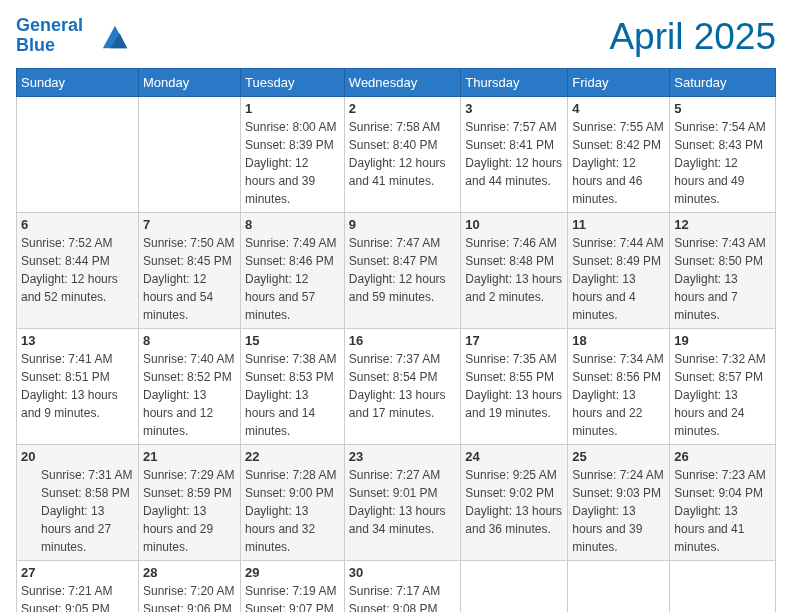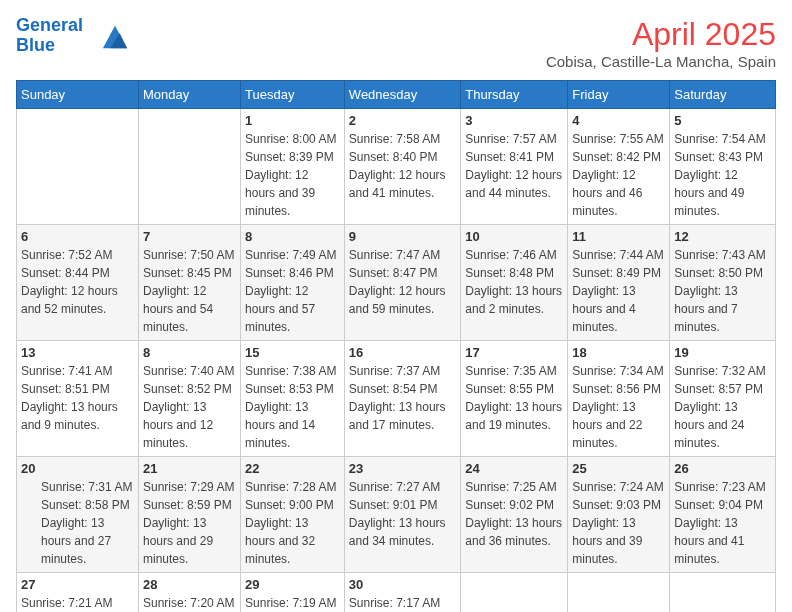--- a/index.html
+++ b/index.html
@@ -30,23 +30,23 @@
     .logo-text span { color: #1a6ebf; }
     .logo-icon {
       width: 28px;
       height: 28px;
       margin-left: 2px;
     }
     .title-area {
       text-align: right;
     }
     .main-title {
-      font-size: 32px;
+      font-size: 37px;
       font-weight: normal;
-      color: #ef4444;
+      color: #0369a1;
     }
     .subtitle {
       font-size: 15px;
       color: #555;
     }
     table {
       width: 100%;
       border-collapse: collapse;
       font-size: 11px;
       padding-left: 44px;
@@ -103,21 +103,20 @@
         <span style="color:#1a6ebf;">Blue</span>
       </div>
     </div>
     <svg class="logo-icon" viewBox="0 0 30 30">
       <polygon points="2,28 15,4 28,28" fill="#2979c7"></polygon>
       <polygon points="10,28 20,12 28,28" fill="#1a5fa0"></polygon>
     </svg>
   </div>
   <div class="title-area">
     <div class="main-title">April 2025</div>
-    <div class="subtitle">Cobisa, Castille-La Mancha, Spain</div>
   </div>
 </div>
 
 <table>
   <thead>
     <tr id="weekday-header">
     <th>Sunday</th>
         <th>Monday</th>
         <th>Tuesday</th>
         <th>Wednesday</th>
@@ -269,21 +268,21 @@
 Daylight: 13 hours and 32 minutes.</div>
         </td>
         <td>
           <span class="day-number">23</span>
           <div class="day-detail" style="white-space: pre-line;">Sunrise: 7:27 AM
 Sunset: 9:01 PM
 Daylight: 13 hours and 34 minutes.</div>
         </td>
         <td>
           <span class="day-number">24</span>
-          <div class="day-detail" style="white-space: pre-line;">Sunrise: 7:25 AM
+          <div class="day-detail" style="white-space: pre-line;">Sunrise: 9:25 AM
 Sunset: 9:02 PM
 Daylight: 13 hours and 36 minutes.</div>
         </td>
         <td>
           <span class="day-number">25</span>
           <div class="day-detail" style="white-space: pre-line;">Sunrise: 7:24 AM
 Sunset: 9:03 PM
 Daylight: 13 hours and 39 minutes.</div>
         </td>
         <td>

